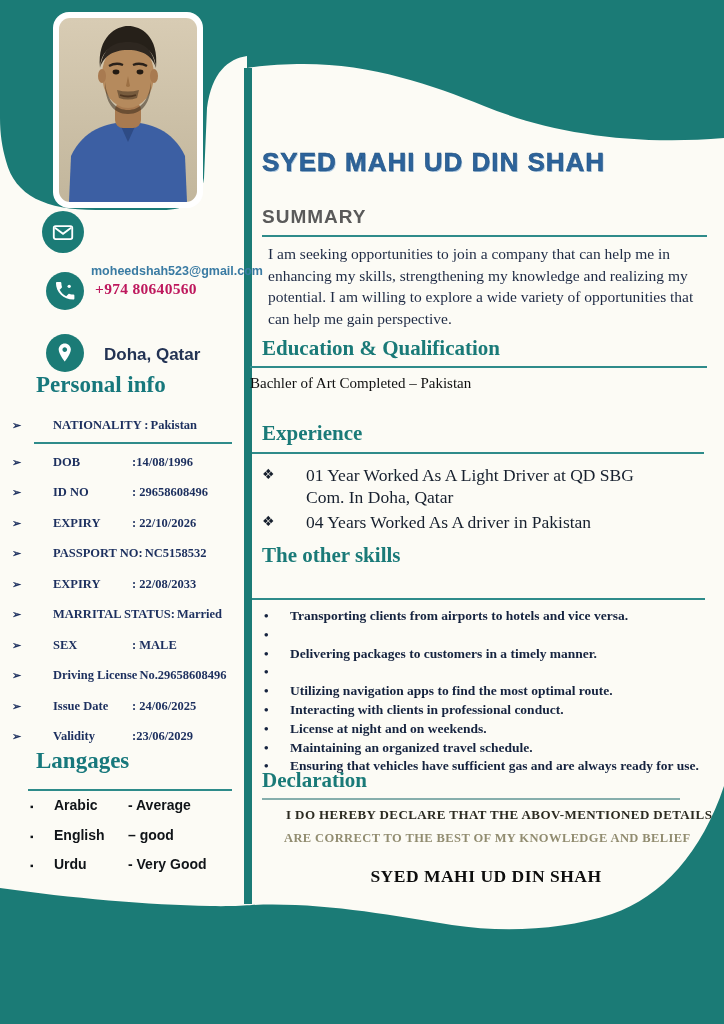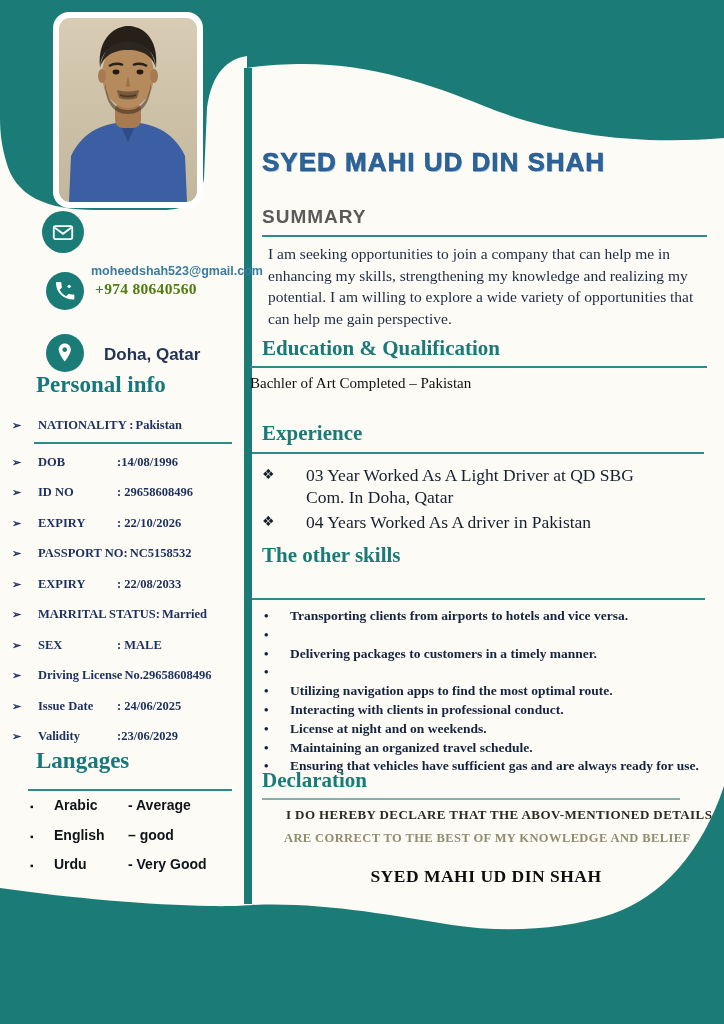--- a/index.html
+++ b/index.html
@@ -22,33 +22,33 @@
     position:absolute;border-radius:50%;background:#1b7b76;
     display:flex;align-items:center;justify-content:center;
   }
   .contact-icon svg{width:62%;height:62%;}
   .icon-mail{left:42px;top:211px;width:42px;height:42px;}
   .icon-phone{left:46px;top:272px;width:38px;height:38px;}
   .icon-pin{left:46px;top:334px;width:38px;height:38px;}
 
   .email-text{position:absolute;left:91px;top:225px;font-family:"Liberation Sans",sans-serif;
     font-size:12.5px;color:#3a7ba3;font-weight:bold;margin-top:39px;}
-  .phone-text{position:absolute;left:95px;top:280px;font-size:15.5px;font-weight:bold;color:#4d7c0f;letter-spacing:.3px;}
+  .phone-text{position:absolute;left:95px;top:280px;font-size:15.5px;font-weight:bold;color:#be185d;letter-spacing:.3px;}
   .loc-text{position:absolute;left:104px;top:345px;font-family:"Liberation Sans",sans-serif;
     font-size:17px;font-weight:bold;color:#233354;}
 
   .side-heading{position:absolute;font-size:23px;font-weight:bold;color:#17787c;}
   .h-personal{left:36px;top:372px;}
   .h-langages{left:36px;top:748px;}
 
   .p-rows{position:absolute;left:12px;top:416px;width:230px;}
   .p-row{display:flex;align-items:baseline;margin-bottom:12.5px;
     font-size:12.5px;font-weight:bold;color:#1c2f5e;line-height:18px;}
   .p-row .arr{width:26px;font-size:11px;color:#1c2f5e;flex:0 0 26px;}
-  .p-row .lbl{min-width:77px;padding-right:2px;white-space:nowrap;}
+  .p-row .lbl{min-width:77px;padding-right:2px;white-space:nowrap;margin-left:15px;}
   .p-row .val{white-space:nowrap;}
   .p-divider{border-top:2px solid #2e8b8a;width:198px;margin:-5px 0 9px 22px;}
 
   .lang-line{position:absolute;left:28px;top:789px;width:204px;height:2px;background:#2e8b8a;}
   .lang-rows{position:absolute;left:30px;top:797px;width:210px;font-family:"Liberation Sans",sans-serif;}
   .lang-row{display:flex;align-items:baseline;margin-bottom:13.5px;font-size:14px;font-weight:bold;color:#101418;}
   .lang-row .blt{flex:0 0 24px;font-size:10px;}
   .lang-row .lname{flex:0 0 74px;}
 
   
@@ -260,21 +260,21 @@
 
     <div class="sec-heading h-edu">Education &amp; Qualification</div>
     <div class="rule rule-edu"></div>
     <div class="edu-text">Bachler of Art Completed – Pakistan</div>
 
     <div class="sec-heading h-exp">Experience</div>
     <div class="rule rule-exp"></div>
     <div class="exp-list">
       <div class="exp-item">
         <span class="blt">❖</span>
-        <span class="txt">03 Year Worked  As A Light Driver at QD SBG Com. In Doha, Qatar</span>
+        <span class="txt">01 Year Worked  As A Light Driver at QD SBG Com. In Doha, Qatar</span>
       </div>
       <div class="exp-item">
         <span class="blt">❖</span>
         <span class="txt">04 Years Worked  As A driver in Pakistan</span>
       </div>
     </div>
 
     <div class="sec-heading h-skills">The other skills</div>
     <div class="rule rule-skills"></div>
     <div class="skill-list">

